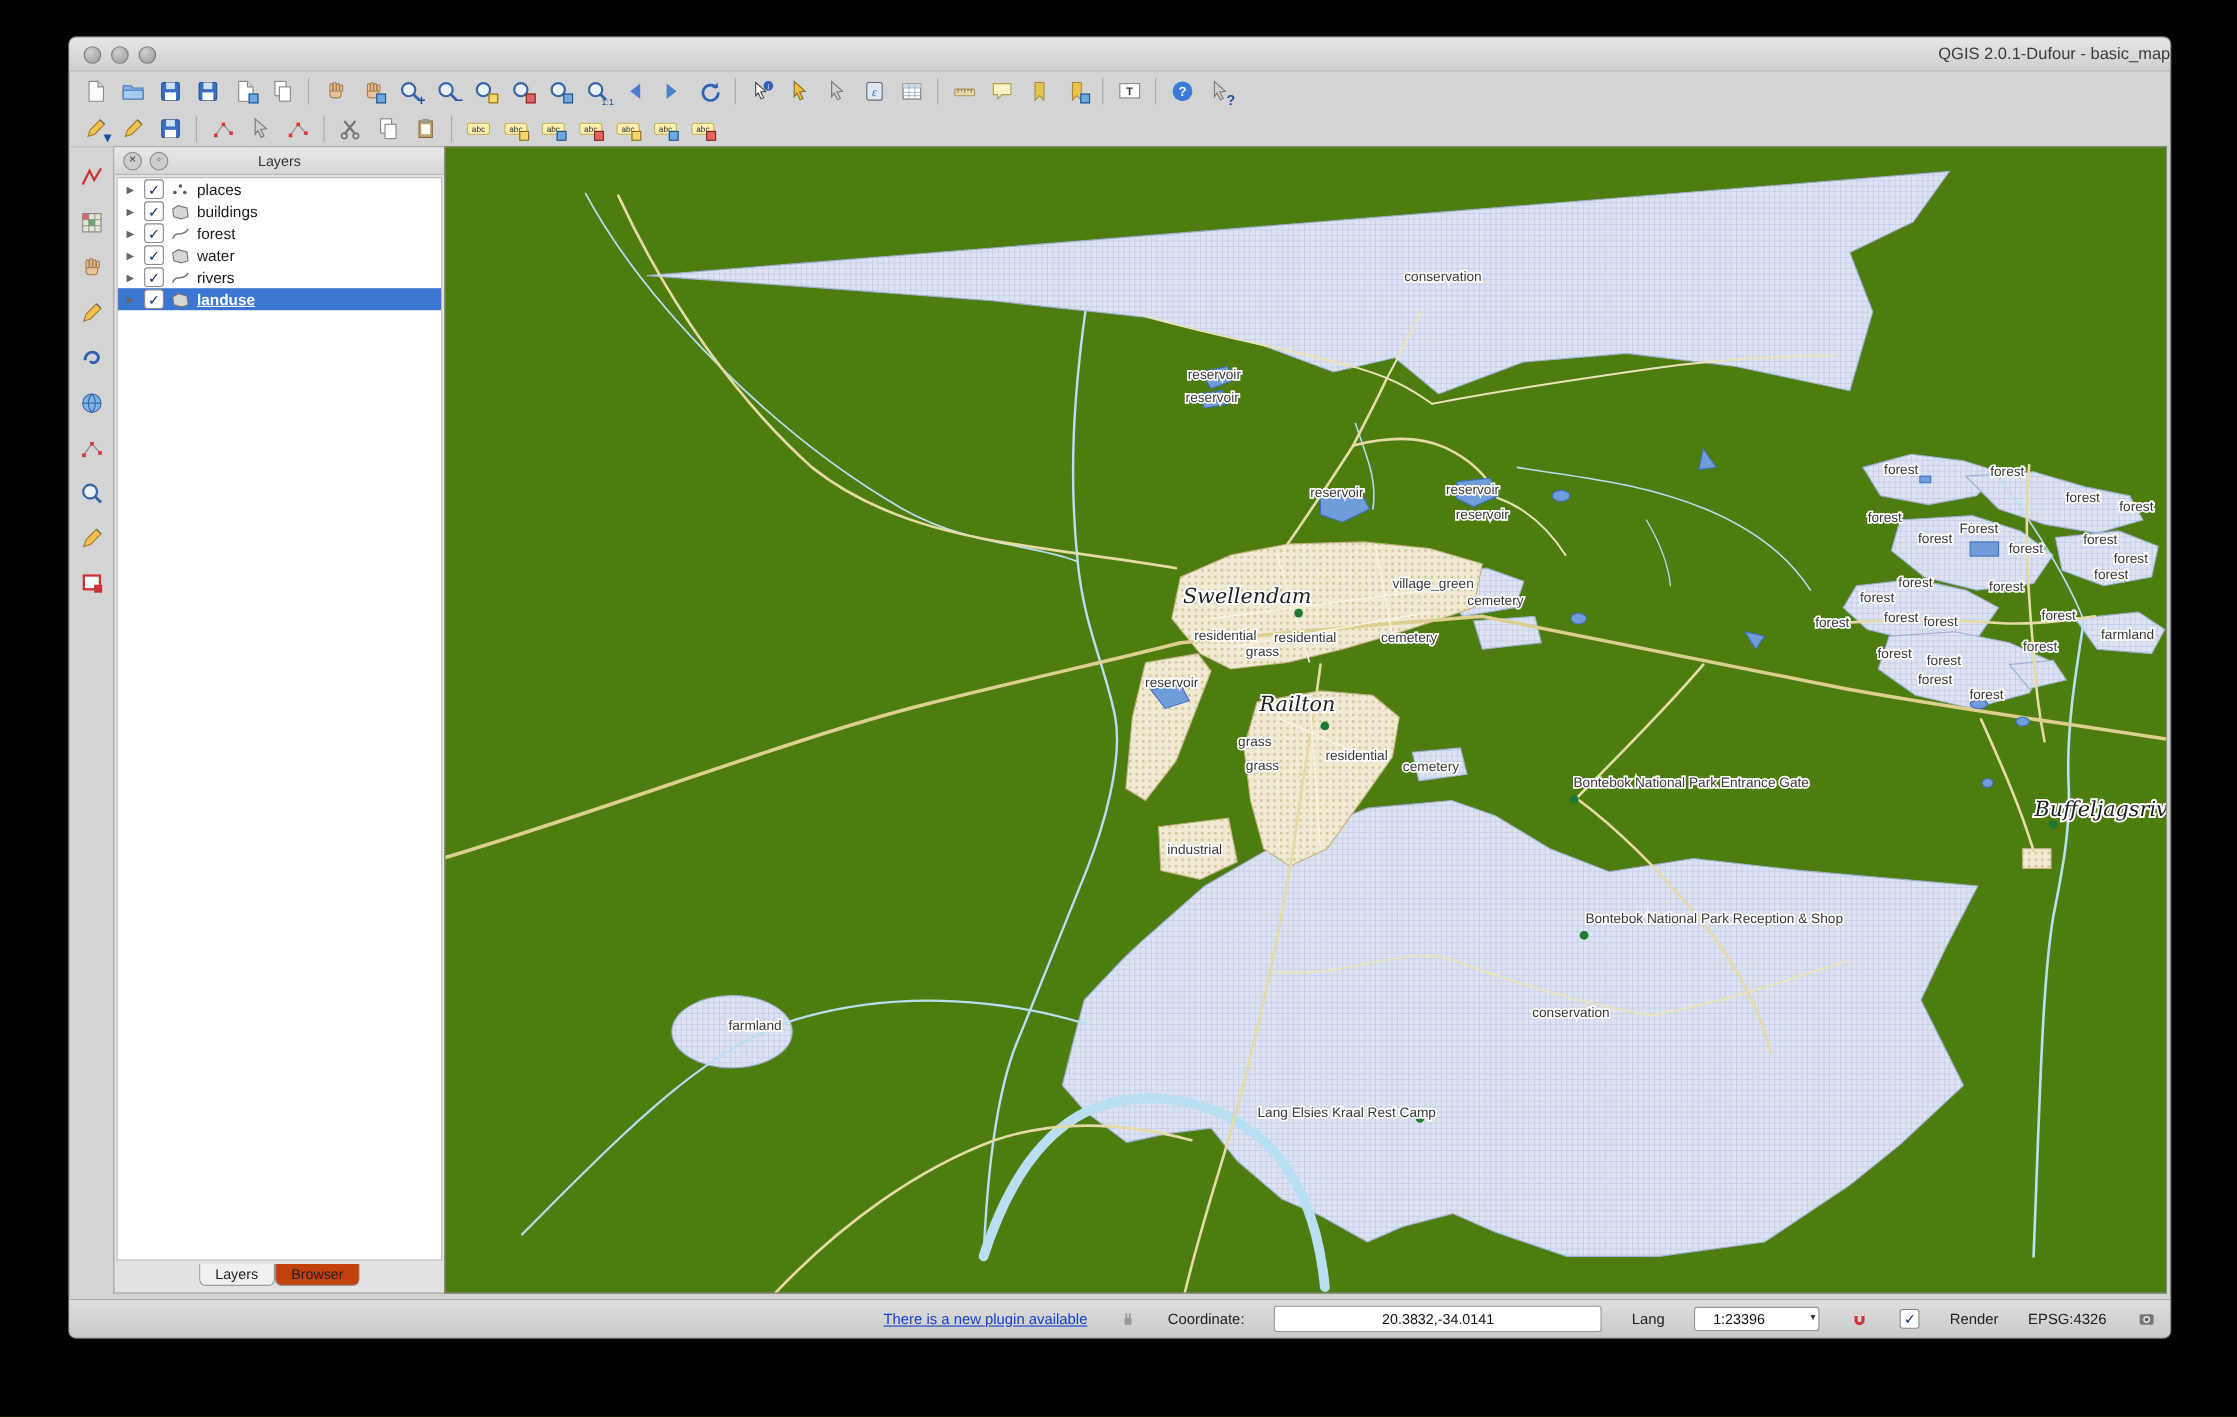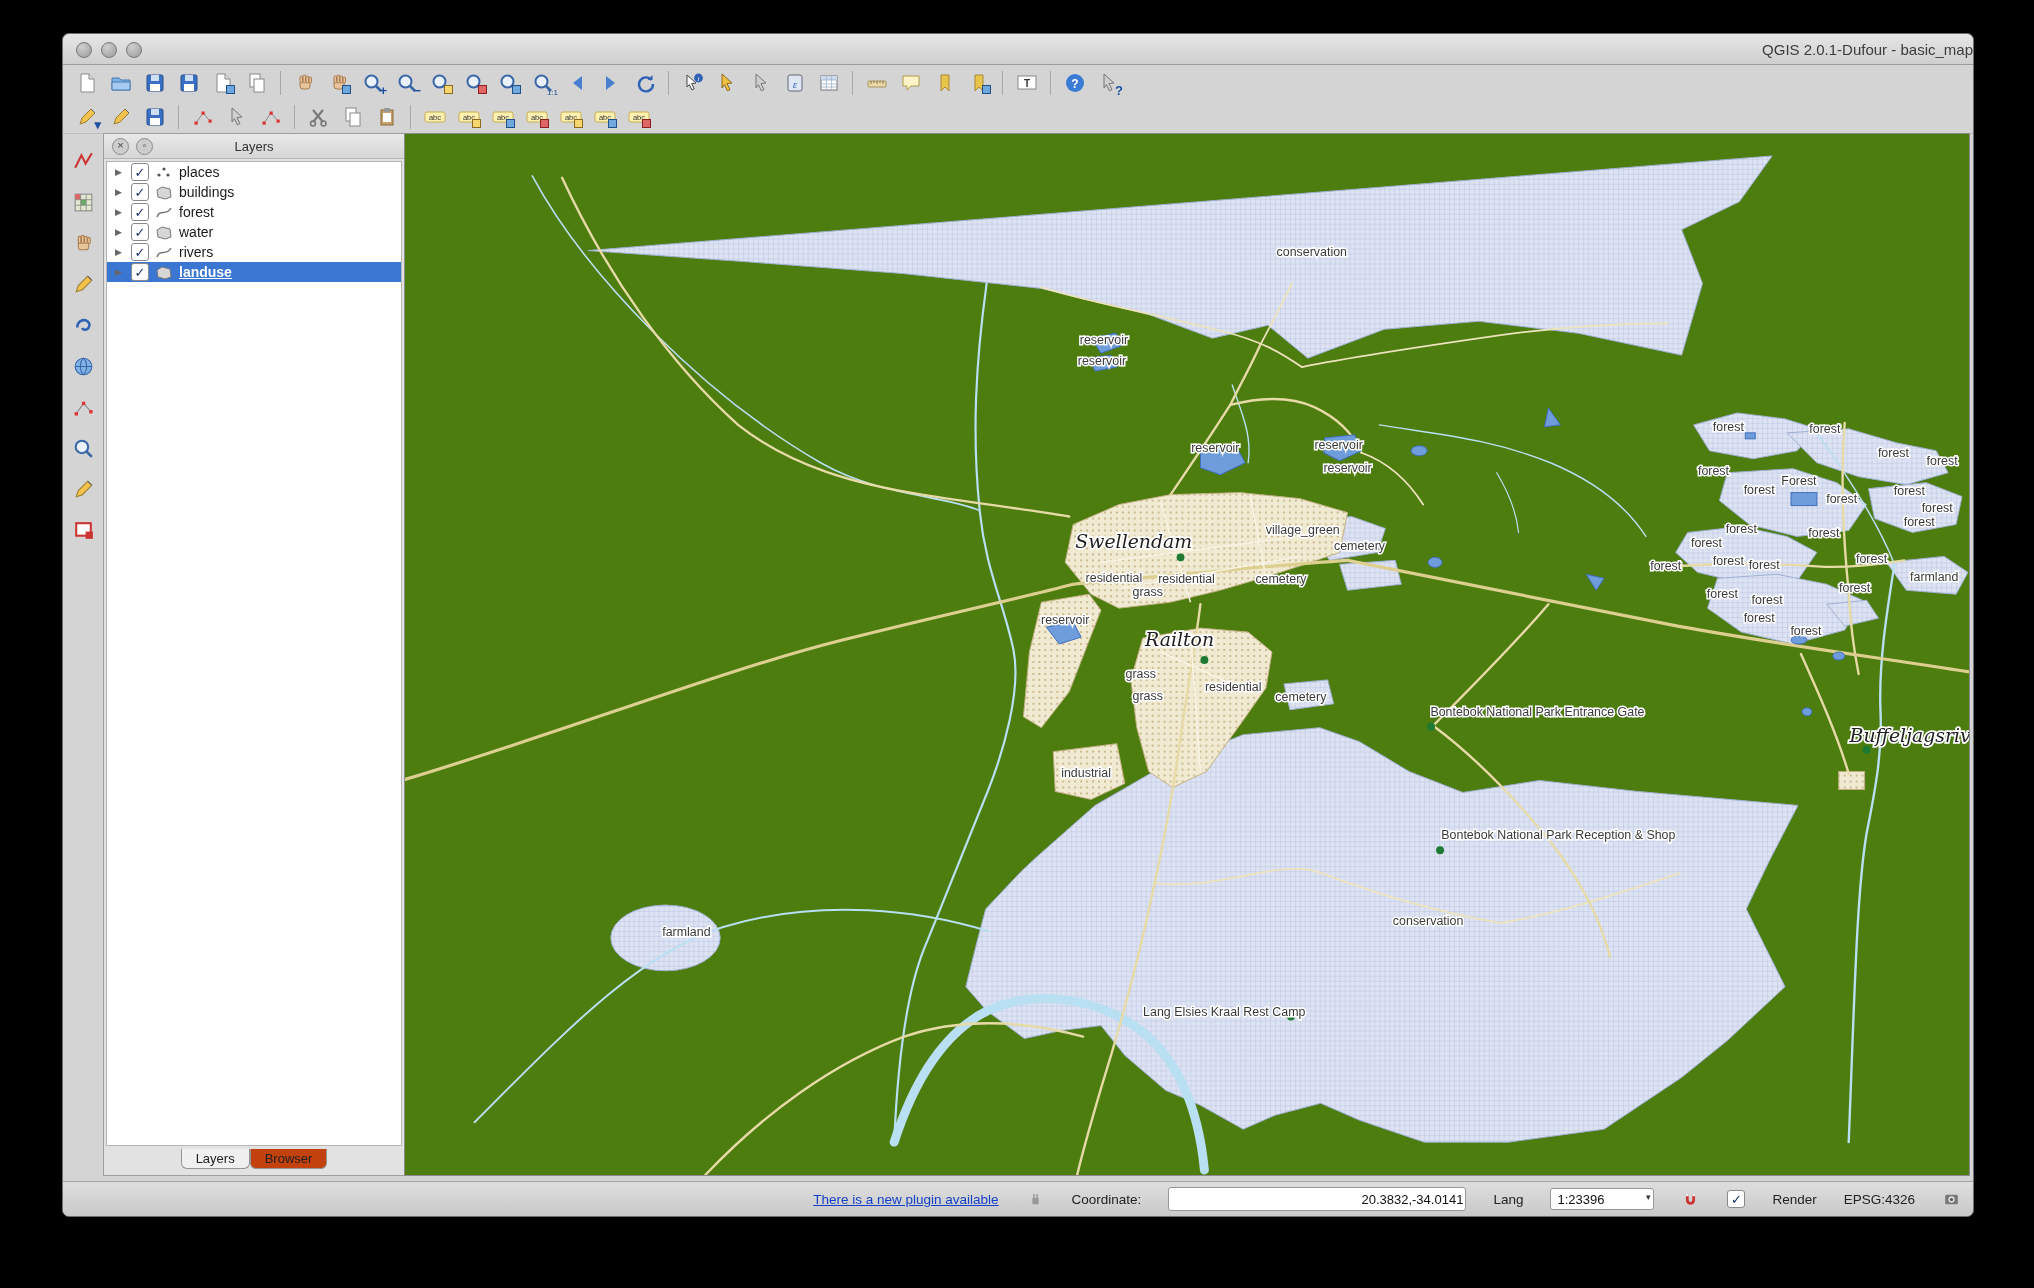--- a/index.html
+++ b/index.html
@@ -59,22 +59,22 @@
   .consv{fill:url(#pgrid);stroke:#9fafd2;stroke-width:1}
   .urban{fill:url(#purban);stroke:#c2b183;stroke-width:1}
   .waterf{fill:#6f9cdb;stroke:#3f6fbf;stroke-width:1}
   .dot{fill:#1e7a33}
 
   
   .statusbar{position:absolute;left:0;right:0;bottom:0;height:34px;display:flex;align-items:center;gap:27px;padding:0 12px;font-size:14px;color:#222;background:linear-gradient(#dedede,#c9c9c9);border-top:1px solid #a5a5a5;border-radius:0 0 7px 7px}
   .sb-spacer{flex:1}
   .sb-link{color:#1440c8;text-decoration:underline;font-size:13.5px}
   .sb-ic{width:19px;height:19px}
-  .coord-input{width:292px;height:20px;border:1px solid #979797;border-radius:3px;text-align:right;font-size:13px;background:#fff;color:#111;font-family:"Liberation Sans",sans-serif}
-  .scale-combo{width:96px;height:20px;border:1px solid #979797;border-radius:3px;background:#fff;display:flex;align-items:center;font-size:13px;color:#111;padding-left:6px;position:relative}
+  .coord-input{width:292px;height:20px;border:1px solid #979797;border-radius:3px;text-align:center;font-size:13px;background:#fff;color:#111;font-family:"Liberation Sans",sans-serif}
+  .scale-combo{width:96px;height:20px;border:1px solid #979797;border-radius:3px;background:#fff;display:flex;align-items:center;font-size:13px;color:#111;padding-left:16px;position:relative}
   .scale-combo .arr{position:absolute;right:3px;top:3px;font-size:9px;color:#333}
   .sb-label{font-size:13.5px}
   .crs-text{font-size:13.5px;color:#222}
 </style>
 </head>
 <body>
 
 <svg width="0" height="0" style="position:absolute">
   <defs>
     <symbol id="sym-page" viewBox="0 0 24 24">

